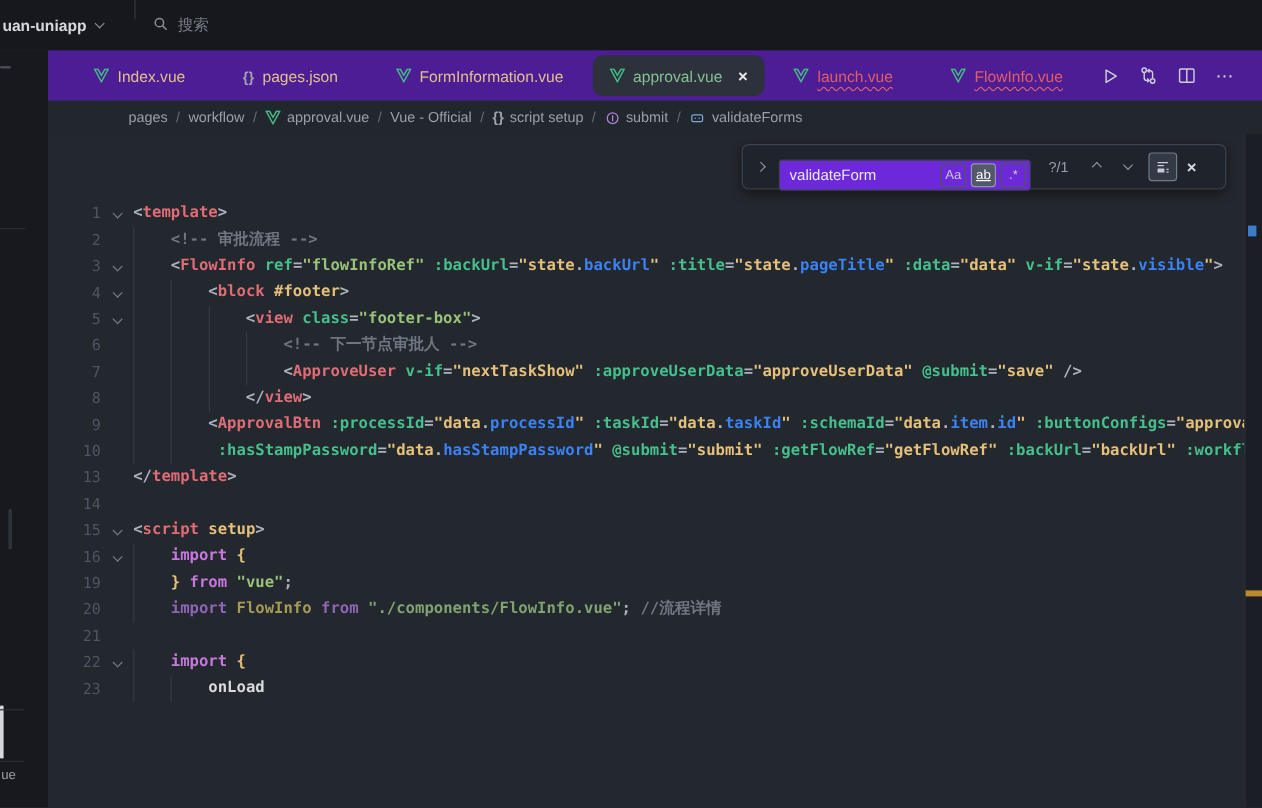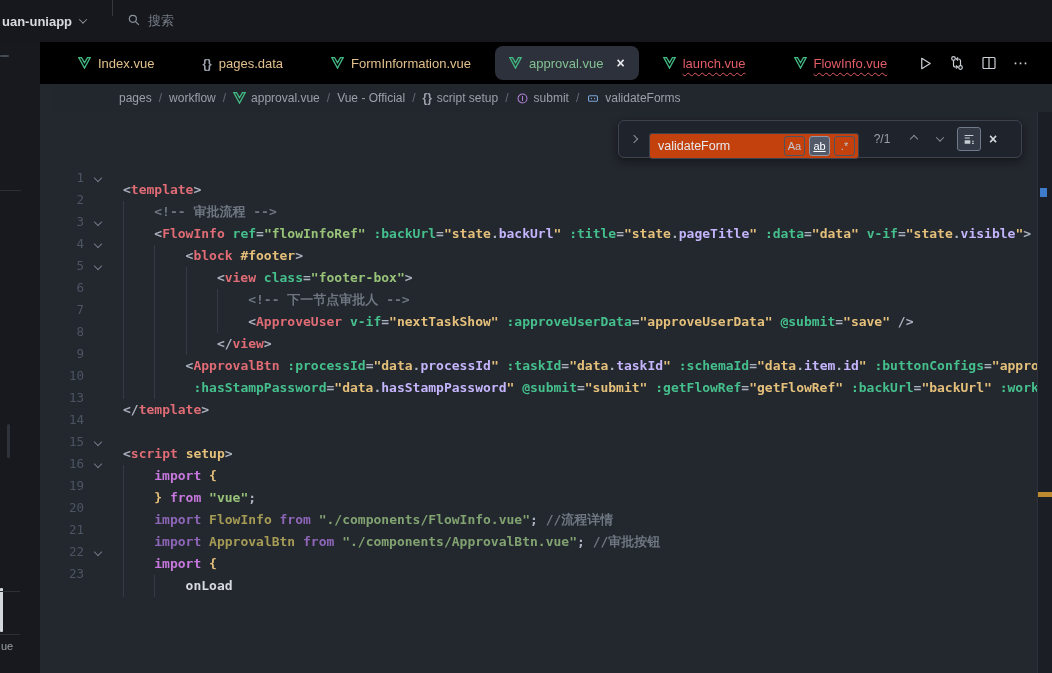--- a/index.html
+++ b/index.html
@@ -24,68 +24,68 @@
   .left-strip { width:21px; background:#17191e; position:relative; flex:0 0 auto;padding-left:40px; }
   .ls-dash { position:absolute; left:0; top:13px; width:9px; height:2px; background:#454b55; border-radius:1px; }
   .ls-line { position:absolute; left:0; height:1px; background:#2b3038; }
   .ls-minibar { position:absolute; left:7px; top:382px; width:3px; height:34px; background:#2e333b; border-radius:2px; }
   .ls-scroll { position:absolute; left:0; top:546px; width:3px; height:44px; background:#d4d7dc; border-radius:1px; }
   .ls-text { position:absolute; left:1px; top:598px; color:#9aa0a8; font-size:11px; }
 
   .editor-col { flex:1; display:flex; flex-direction:column; min-width:0; }
 
   
-  .tabbar { height:42px; background:#000000; display:flex; align-items:center; padding-left:14px; flex:0 0 auto; }
+  .tabbar { height:42px; background:#4c1d95; display:flex; align-items:center; padding-left:14px; flex:0 0 auto; }
   .tab { display:flex; align-items:center; gap:7px; padding:0 24px; height:34px;
     font-size:13px; cursor:pointer; }
   .tab.modified .tab-label { color:#e2c08d; }
   .tab.error .tab-label { color:#e25d66; text-decoration:underline wavy #e25d66 1px; text-underline-offset:4px; }
   .tab.active { background:#2d313b; border-radius:8px; padding:0 14px; }
   .tab.active .tab-label { color:#83c092; }
   .tab .close { color:#e8eaee; font-size:14px; font-weight:700; margin-left:6px; line-height:1; }
   .tab-icon svg, .bc-icon svg { display:block; }
   .tabbar-actions { margin-left:auto; display:flex; align-items:center; gap:14px; padding-right:22px; }
   .act-icon { display:flex; align-items:center; justify-content:center; width:18px; height:18px; cursor:pointer; }
   .act-icon.more { color:#ccd0d7; font-size:15px; letter-spacing:1px; }
 
   
   .breadcrumbs { height:28px; background:#22262d; display:flex; align-items:center; padding-left:67px;
-    font-size:12px; color:#9aa0a9; flex:0 0 auto;margin-left:12px; }
+    font-size:12px; color:#9aa0a9; flex:0 0 auto; }
   .bc-item { display:flex; align-items:center; gap:5px; cursor:pointer; }
   .bc-sep { color:#646b76; margin:0 7px; }
 
   
   .editor { flex:1; position:relative; background:#23272e; overflow:hidden; }
   .code { padding-top:55px; }
   .ln { display:flex; height:22px; }
   .num { width:44px; text-align:right; color:#4d5564; font:12.5px "DejaVu Sans Mono",monospace;
     line-height:22px; flex:0 0 auto; }
   .foldcol { width:27px; flex:0 0 auto; display:flex; justify-content:center; }
   .fold-chev { width:6px; height:6px; border-right:1.5px solid #727a88; border-bottom:1.5px solid #727a88;
     transform:rotate(45deg); margin-top:8px; }
-  pre.ct { margin:12px; font-family:"DejaVu Sans Mono",monospace; font-size:13px; font-weight:600;
+  pre.ct { margin:0; font-family:"DejaVu Sans Mono",monospace; font-size:13px; font-weight:600;
     line-height:22px; white-space:pre; }
   .ig { display:inline-block; width:4ch; height:22px; border-left:1px solid #343b45; vertical-align:top; }
   .tk-p{color:#abb2bf} .tk-tag{color:#e06c75} .tk-attr{color:#45c08d} .tk-str{color:#98c379}
-  .tk-var{color:#e5c07b} .tk-prop{color:#c4b5fd} .tk-com{color:#6e7681} .tk-kw{color:#c678dd}
+  .tk-var{color:#e5c07b} .tk-prop{color:#3b82f6} .tk-com{color:#6e7681} .tk-kw{color:#c678dd}
   .tk-brk{color:#e6c07b} .tk-kwd{color:#8e66b8} .tk-idd{color:#a59b55} .tk-strd{color:#81a371}
   .tk-wht{color:#d7dbe0}
 
   
   .scroll-col { position:absolute; right:0; top:0; bottom:0; width:15px; background:#1b1e24;
     border-left:1px solid #2c313a; }
   .mk-blue { position:absolute; left:2px; top:76px; width:7px; height:9px; background:#3e7cc9; }
   .mk-orange { position:absolute; left:0; top:380px; width:15px; height:5px; background:#bb8a2e; }
 
   
   .find { position:absolute; top:8px; right:30px; height:38px; width:404px; background:#1f232b;
     border:1px solid #3c434f; border-radius:6px; box-shadow:0 3px 10px rgba(0,0,0,.45);
     display:flex; align-items:center; gap:8px; padding:0 10px 0 8px; }
   .find-toggle-replace { width:14px; display:flex; justify-content:center; cursor:pointer; }
-  .find-box { width:210px; height:26px; background:#c2410c; border:1px solid #3b4250; border-radius:3px;
+  .find-box { width:210px; height:26px; background:#6d28d9; border:1px solid #3b4250; border-radius:3px;
     display:flex; align-items:center; padding:0 3px 0 8px; gap:4px;margin-top:14px; }
   .find-box input { flex:1; min-width:0; background:transparent; border:none; outline:none;
     color:#e8eaed; font-size:12.5px; font-family:"Liberation Sans",sans-serif; }
   .ftog { width:21px; height:20px; border:1px solid #4d5461; border-radius:3px; color:#c3c8d0;
     font-size:11px; display:flex; align-items:center; justify-content:center; cursor:pointer; flex:0 0 auto; }
   .ftog.word { text-decoration:underline; }
   .ftog.on { background:#525a6a; border-color:#8f98a8; color:#ffffff; }
   .find-results { color:#9aa0aa; font-size:12px; width:30px; text-align:center; }
   .fbtn { display:flex; align-items:center; justify-content:center; width:18px; height:18px; cursor:pointer; }
   .fbtn.sel-box { width:24px; height:24px; border:1px solid #717a8a; border-radius:3px; background:#333945; }
@@ -130,21 +130,21 @@
             <div class="tab modified">
               <span class="tab-icon">
                 <svg width="13" height="12" viewBox="0 0 24 22">
                   <path d="M1.5 1h5L12 10.5 17.5 1h5L12 20.5z" fill="none" stroke="#42b883" stroke-width="2.4"></path>
                 </svg>
               </span>
               <span class="tab-label">Index.vue</span>
             </div>
             <div class="tab modified">
               <span class="tab-icon"><span style="color:#9da3ad;font-weight:700;font-size:12px;">{}</span></span>
-              <span class="tab-label">pages.data</span>
+              <span class="tab-label">pages.json</span>
             </div>
             <div class="tab modified">
               <span class="tab-icon">
                 <svg width="13" height="12" viewBox="0 0 24 22">
                   <path d="M1.5 1h5L12 10.5 17.5 1h5L12 20.5z" fill="none" stroke="#42b883" stroke-width="2.4"></path>
                 </svg>
               </span>
               <span class="tab-label">FormInformation.vue</span>
             </div>
             <div class="tab active">
@@ -338,21 +338,20 @@
               <pre class="ct"><span class="ig"></span><span class="tk-brk">}</span><span class="tk-p"> </span><span class="tk-kw">from</span><span class="tk-p"> </span><span class="tk-str">"vue"</span><span class="tk-p">;</span></pre>
             </div>
             <div class="ln">
               <span class="num">20</span>
               <span class="foldcol"></span>
               <pre class="ct"><span class="ig"></span><span class="tk-kwd">import</span><span class="tk-p"> </span><span class="tk-idd">FlowInfo</span><span class="tk-p"> </span><span class="tk-kwd">from</span><span class="tk-p"> </span><span class="tk-strd">"./components/FlowInfo.vue"</span><span class="tk-p">;</span><span class="tk-p"> </span><span class="tk-com">//流程详情</span></pre>
             </div>
             <div class="ln">
               <span class="num">21</span>
               <span class="foldcol"></span>
-              <pre class="ct"><span class="ig"></span><span class="tk-kwd">import</span><span class="tk-p"> </span><span class="tk-idd">ApprovalBtn</span><span class="tk-p"> </span><span class="tk-kwd">from</span><span class="tk-p"> </span><span class="tk-strd">"./components/ApprovalBtn.vue"</span><span class="tk-p">;</span><span class="tk-p"> </span><span class="tk-com">//审批按钮</span></pre>
             </div>
             <div class="ln">
               <span class="num">22</span>
               <span class="foldcol">
                 <span class="fold-chev"></span>
               </span>
               <pre class="ct"><span class="ig"></span><span class="tk-kw">import</span><span class="tk-p"> </span><span class="tk-brk">{</span></pre>
             </div>
             <div class="ln">
               <span class="num">23</span>

